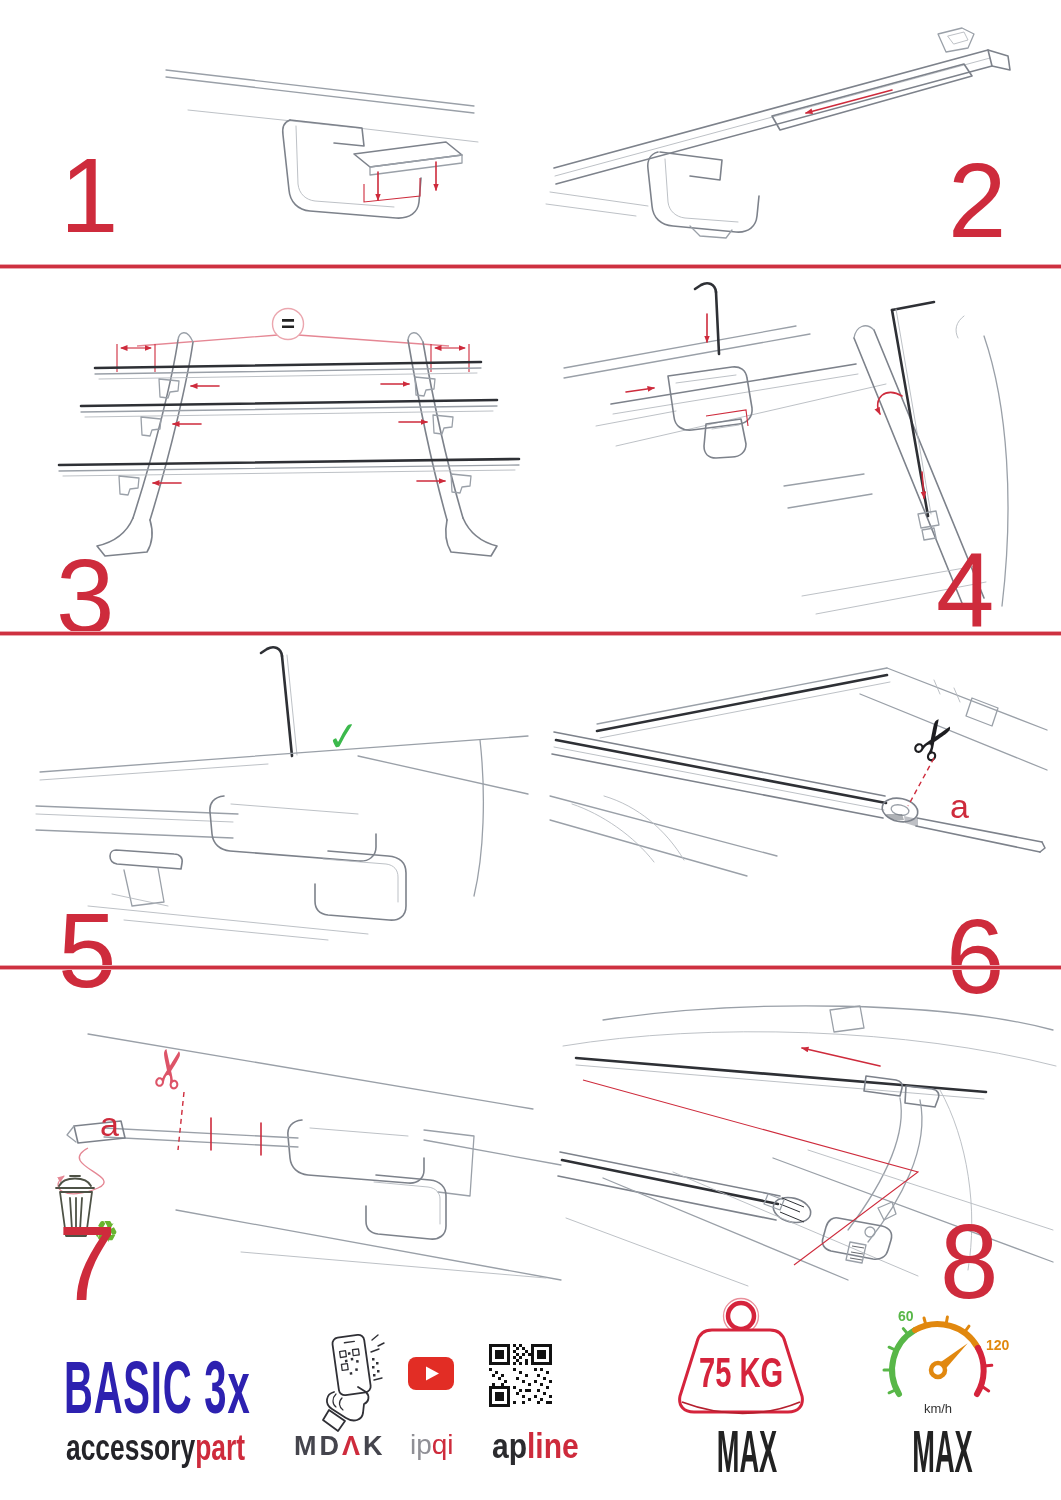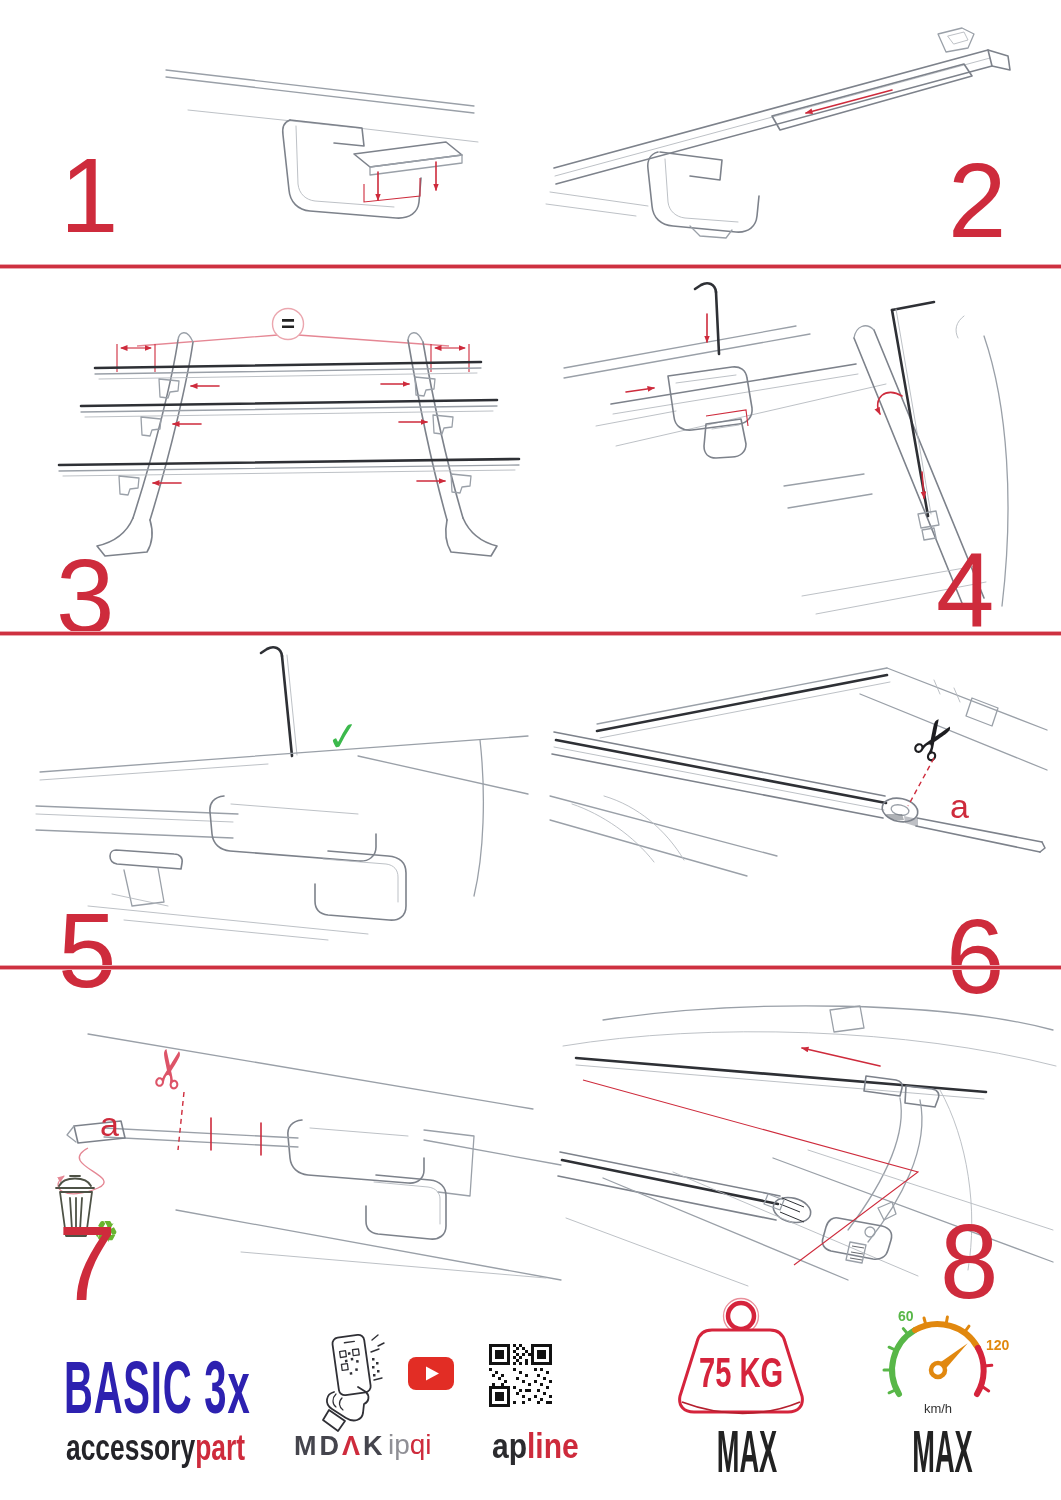--- a/index.html
+++ b/index.html
@@ -21,21 +21,21 @@
   .bin{stroke:#4e5246;stroke-width:1.8;fill:none;stroke-linecap:round;stroke-linejoin:round;}
   .footer-text{position:absolute;white-space:nowrap;}
   .basic-logo{left:64px;top:1344px;font-size:50px;font-weight:700;color:#2d21b0;
               letter-spacing:1px;transform:scale(0.80,1.50);transform-origin:left top;}
   .brand-line{left:66px;top:1426px;font-size:33px;font-weight:700;color:#242429;
               transform:scale(0.80,1.12);transform-origin:left top;letter-spacing:0;}
   .brand-red{color:#ce2b3c;}
   .mdak{left:294px;top:1430px;font-size:27px;font-weight:700;color:#45454d;
         letter-spacing:3px;transform:scaleY(1.05);transform-origin:left top;}
   .mdak-accent{color:#ce2b3c;}
-  .ipqi{left:388px;top:1429px;font-size:28px;font-weight:500;color:#8f8f95;}
+  .ipqi{left:410px;top:1429px;font-size:28px;font-weight:500;color:#8f8f95;}
   .ipqi-red{color:#ce2b3c;}
   .apline{left:492px;top:1427px;font-size:30px;font-weight:600;color:#2b2b2e;
           transform:scaleY(1.15);transform-origin:left top;}
   .apline-red{color:#ce2b3c;}
   .max-label{position:absolute;font-size:40px;font-weight:700;color:#222;
              text-align:center;transform:scale(0.68,1.50);transform-origin:center top;}
 </style>
 </head>
 <body>
 

